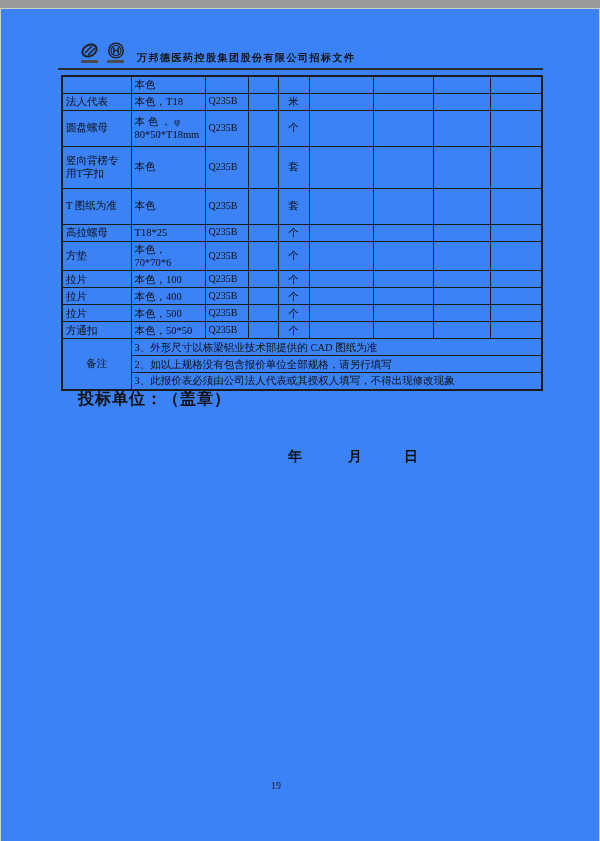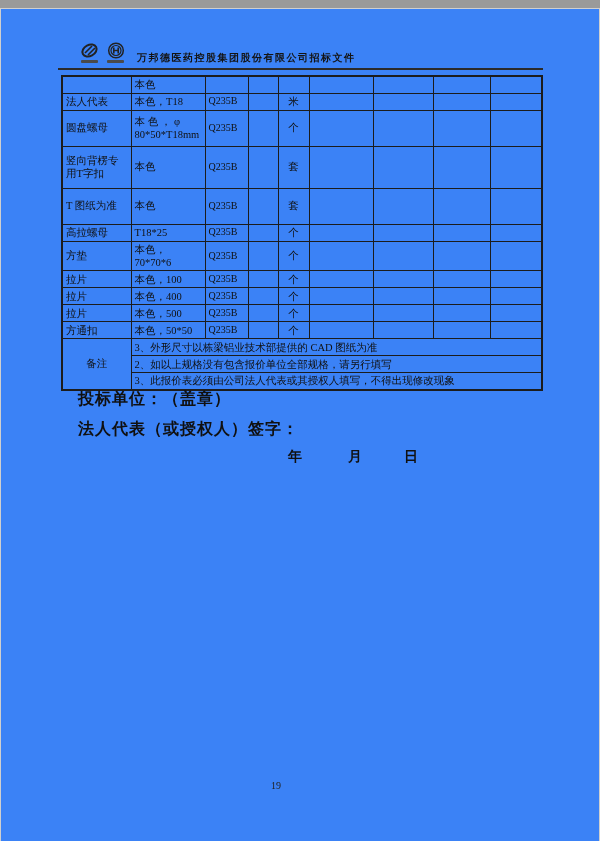--- a/index.html
+++ b/index.html
@@ -250,21 +250,20 @@
       <tr class="h17">
         <td class="note-cell" colspan="8">2、如以上规格没有包含报价单位全部规格，请另行填写</td>
       </tr>
       <tr class="h17">
         <td class="note-cell" colspan="8">3、此报价表必须由公司法人代表或其授权人填写，不得出现修改现象</td>
       </tr>
     </tbody>
   </table>
 
   <div class="bidder-line">投标单位：（盖章）</div>
-  <div class="sign-line">法人代表（或授权人）签字：</div>
 
   <div class="date-line">
     <span class="date-year">年</span>
     <span class="date-month">月</span>
     <span class="date-day">日</span>
   </div>
 
   <div class="page-number">19</div>
 
 </div>

